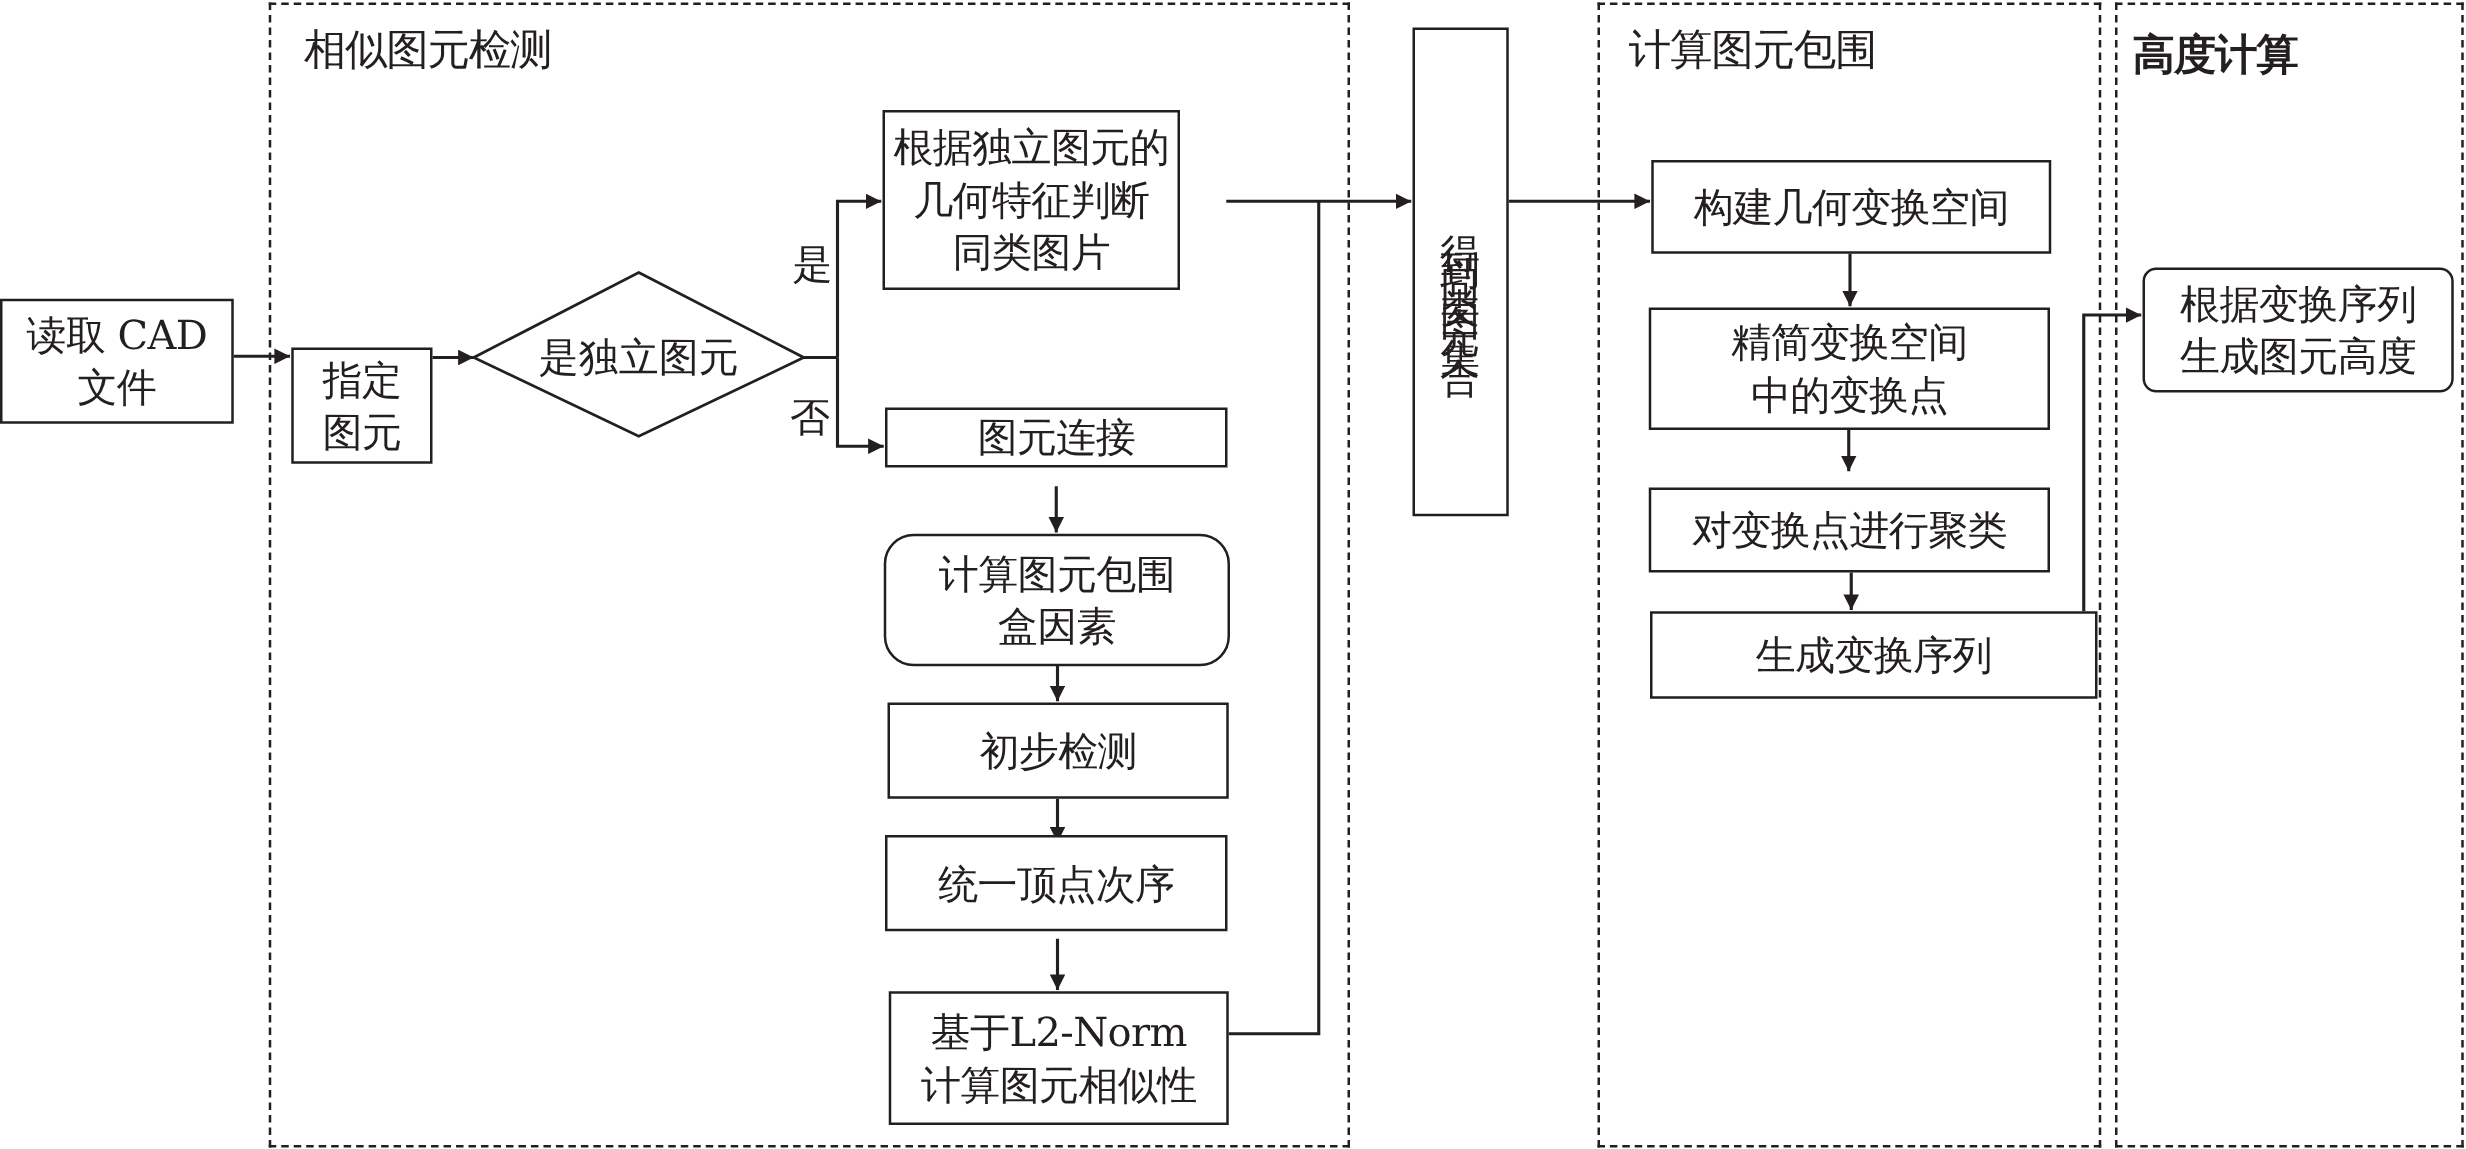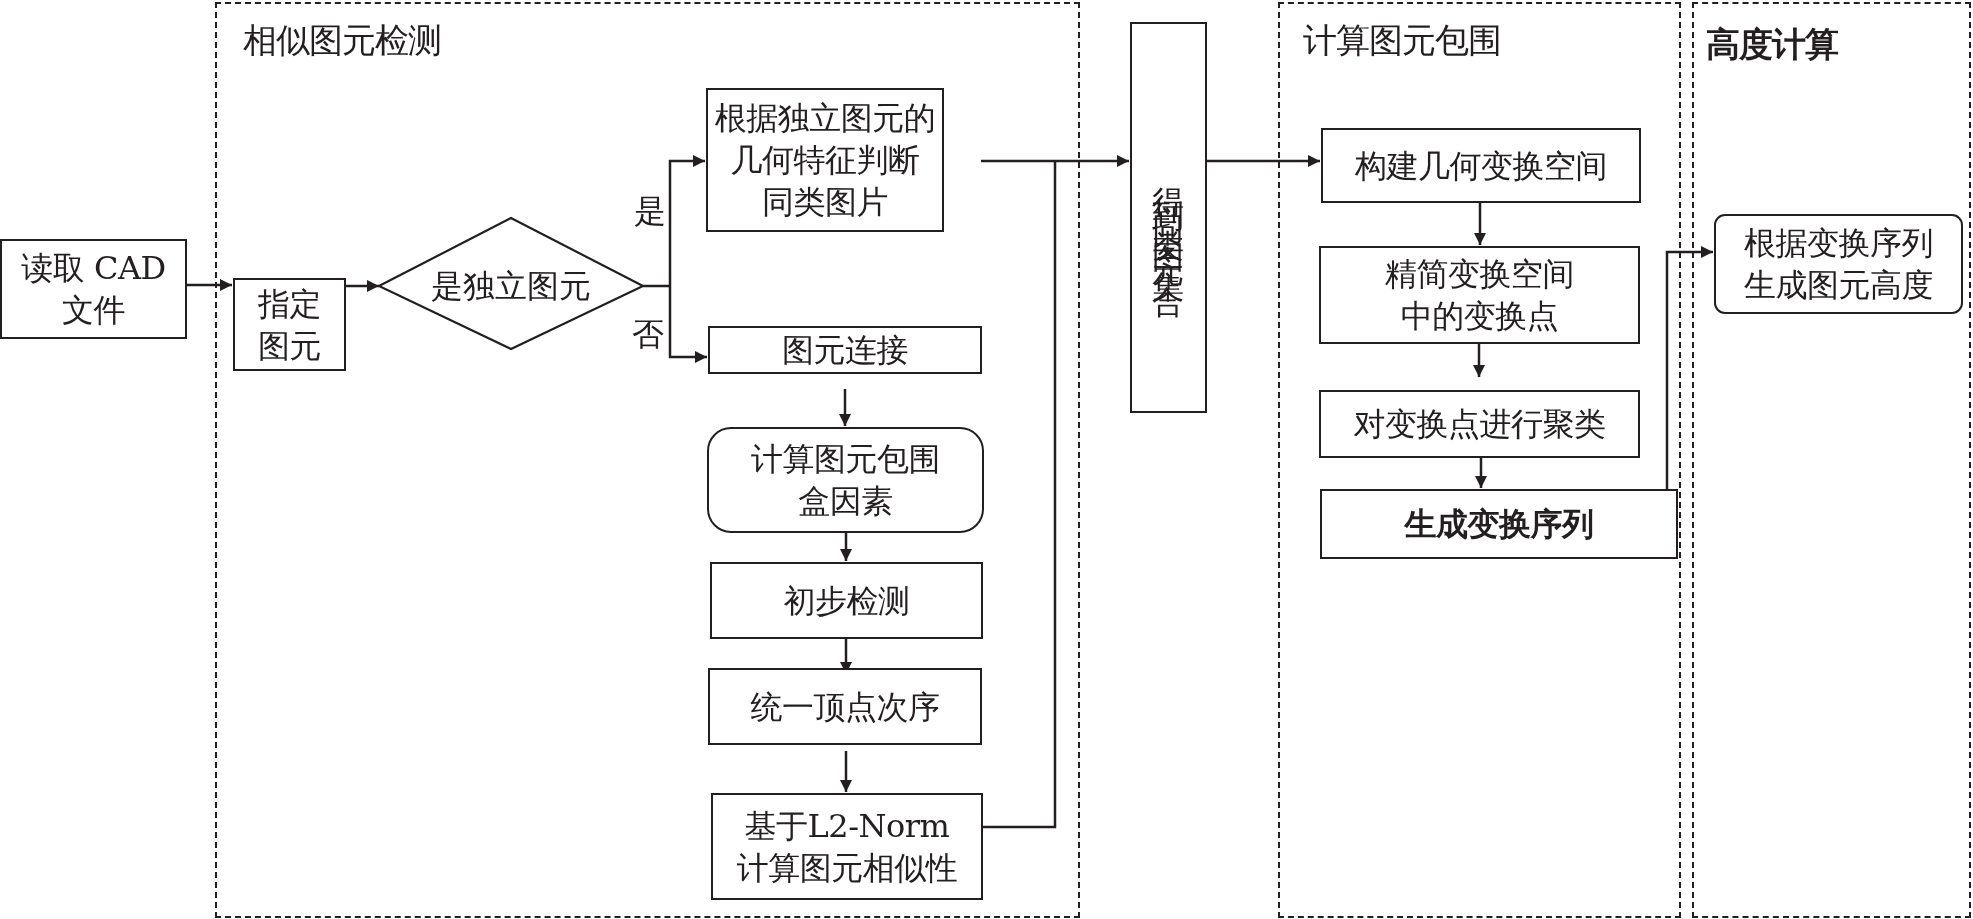--- a/index.html
+++ b/index.html
@@ -118,20 +118,20 @@
 
 <div class="node" style="left:1319px;top:246px;width:321px;height:98px;">
   <span class="txt">精简变换空间
 中的变换点</span>
 </div>
 
 <div class="node" style="left:1319px;top:390px;width:321px;height:68px;">
   <span class="txt">对变换点进行聚类</span>
 </div>
 
-<div class="node" style="left:1320px;top:489px;width:358px;height:70px;font-weight:bold;">
+<div class="node" style="left:1320px;top:489px;width:358px;height:70px;">
   <span class="txt">生成变换序列</span>
 </div>
 
 <div class="node" style="left:1714px;top:214px;width:249px;height:100px;border-radius:11px;">
   <span class="txt">根据变换序列
 生成图元高度</span>
 </div>
 
 </body></html>

